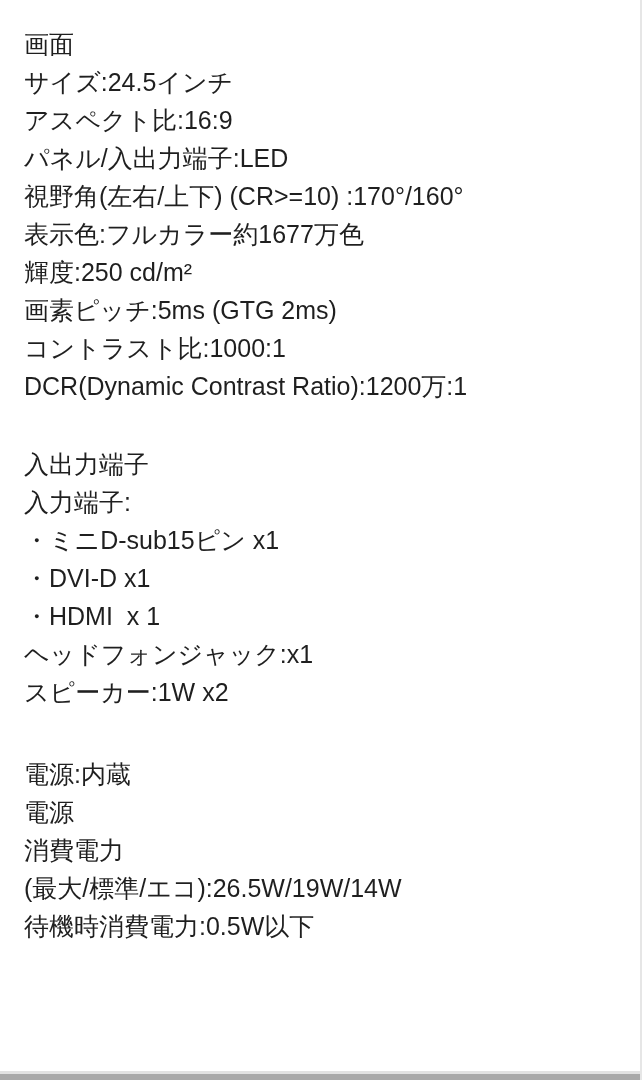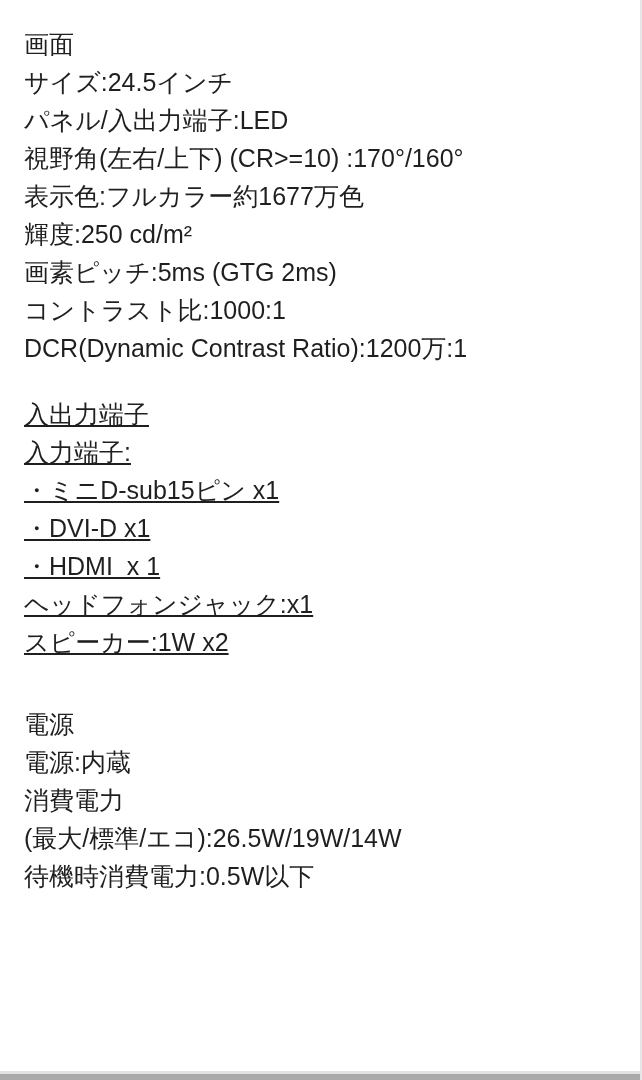--- a/index.html
+++ b/index.html
@@ -22,21 +22,21 @@
     color: var(--text-color, #1f1f1f);
     font-size: 25px;
     line-height: 38px;
     letter-spacing: 0px;
   }
   .line {
     white-space: pre-wrap;
     height: 38px;
     overflow: visible;
   }
-  .section:nth-child(2) { margin-top: 28px; text-decoration: underline; }
+  .section:nth-child(2) { margin-top: 40px; }
   .section:nth-child(3) { margin-top: 44px; }
   .bottom-bar {
     position: absolute;
     left: 0;
     right: 0;
     bottom: 0;
     height: 9px;
   }
   .bottom-bar .bar-edge-light {
     height: 3px;
@@ -48,40 +48,41 @@
   }
 </style>
 </head>
 <body>
 
 <div class="page">
   <div class="content" id="spec-content">
       <div class="section">
         <div class="line title">画面</div>
         <div class="line">サイズ:24.5インチ</div>
+        <div class="line">アスペクト比:16:9</div>
         <div class="line">パネル/入出力端子:LED</div>
         <div class="line">視野角(左右/上下) (CR&gt;=10) :170°/160°</div>
         <div class="line">表示色:フルカラー約1677万色</div>
         <div class="line">輝度:250 cd/m²</div>
         <div class="line">画素ピッチ:5ms (GTG 2ms)</div>
         <div class="line">コントラスト比:1000:1</div>
         <div class="line">DCR(Dynamic Contrast Ratio):1200万:1</div>
       </div>
       <div class="section">
         <div class="line title">入出力端子</div>
         <div class="line">入力端子:</div>
         <div class="line">・ミニD-sub15ピン x1</div>
         <div class="line">・DVI-D x1</div>
         <div class="line">・HDMI  x 1</div>
         <div class="line">ヘッドフォンジャック:x1</div>
         <div class="line">スピーカー:1W x2</div>
       </div>
       <div class="section">
+        <div class="line">電源:内蔵</div>
         <div class="line title">電源</div>
-        <div class="line">電源:内蔵</div>
         <div class="line">消費電力</div>
         <div class="line">(最大/標準/エコ):26.5W/19W/14W</div>
         <div class="line">待機時消費電力:0.5W以下</div>
       </div>
     </div>
   <div class="bottom-bar">
     <div class="bar-edge-light"></div>
     <div class="bar-edge-dark"></div>
   </div>
 </div>

